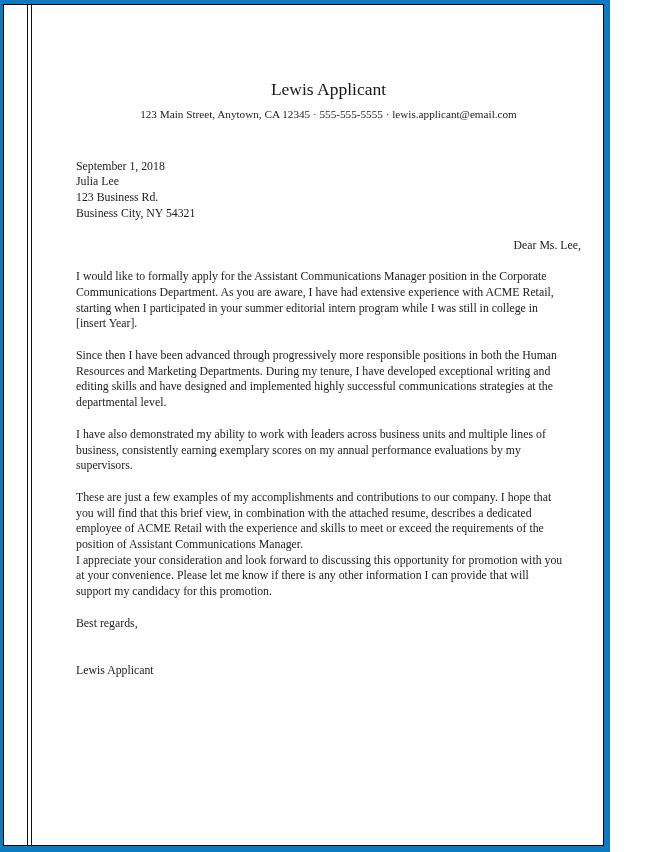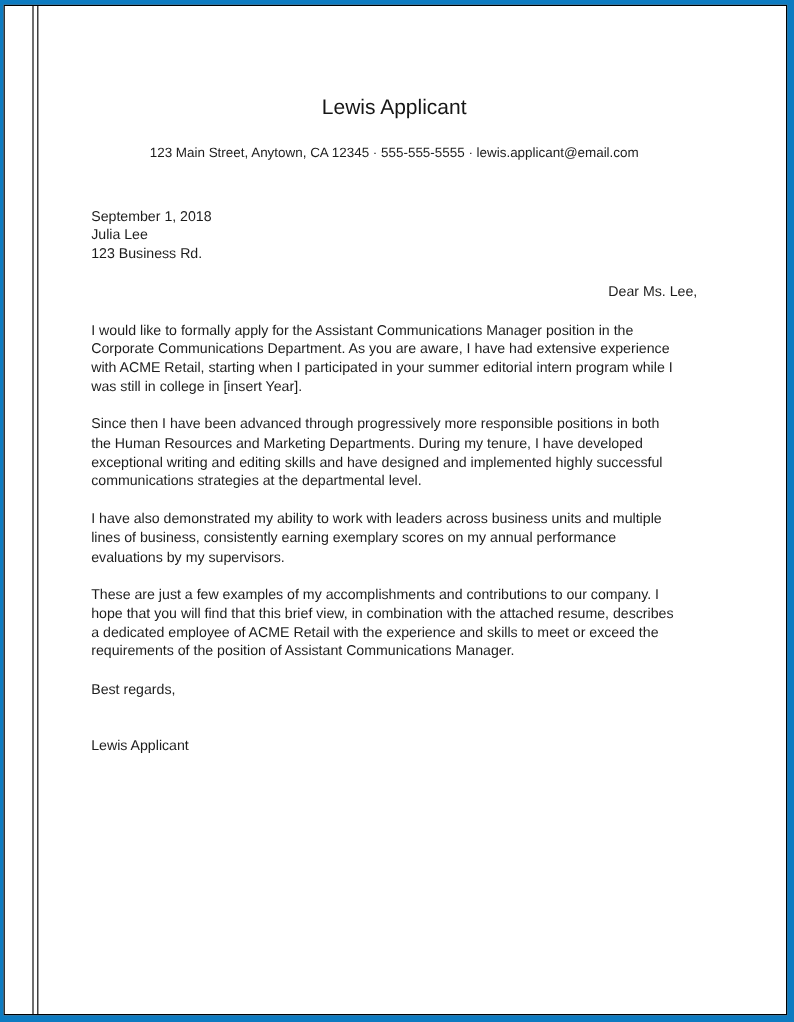--- a/index.html
+++ b/index.html
@@ -2,24 +2,24 @@
 <html><head>
 <meta charset="utf-8">
 <style>
   html, body {
     margin: 0;
     padding: 0;
     background: #ffffff;
   }
   .canvas {
     position: relative;
-    width: 662px;
+    width: 610px;
     height: 852px;
     overflow: hidden;
-    font-family: Liberation Sans, sans-serif;
+    font-family: Liberation Serif, serif;
   }
   
   .blue-frame {
     position: absolute;
     inset: 0;
     background: #0d7bc1;
   }
   
   .page {
     position: absolute;
@@ -54,21 +54,21 @@
     text-align: center;
   }
   .sender-name {
     font-size: 17.5px;
     line-height: 21px;
     font-weight: 400;
     color: #161616;
     margin: 0;
   }
   .sender-contact {
-    margin-top: 21px;
+    margin-top: 7px;
     font-size: 11.2px;
     color: #1c1c1c;
   }
   .date-line {
     margin-top: 36px;
   }
   .recipient-block {
   }
   .recipient-block div {
     margin: 0;
@@ -103,33 +103,35 @@
         <div class="letter-header">
           <div class="sender-name">Lewis Applicant</div>
           <div class="sender-contact">123 Main Street, Anytown, CA 12345 · 555-555-5555 · lewis.applicant@email.com</div>
         </div>
 
         <div class="date-line">September 1, 2018</div>
 
         <div class="recipient-block">
           <div>Julia Lee</div>
           <div>123 Business Rd.</div>
+          <div>Business City, NY 54321</div>
         </div>
 
         <div class="salutation">Dear Ms. Lee,</div>
 
         <p class="para">I would like to formally apply for the Assistant Communications Manager position in the Corporate Communications Department. As you are aware, I have had extensive experience with ACME Retail, starting when I participated in your summer editorial intern program while I was still in college in [insert Year].</p>
 
         <p class="para">Since then I have been advanced through progressively more responsible positions in both the Human Resources and Marketing Departments. During my tenure, I have developed exceptional writing and editing skills and have designed and implemented highly successful communications strategies at the departmental level.</p>
 
         <p class="para">I have also demonstrated my ability to work with leaders across business units and multiple lines of business, consistently earning exemplary scores on my annual performance evaluations by my supervisors.</p>
 
 
         <p class="para">These are just a few examples of my accomplishments and contributions to our company. I hope that you will find that this brief view, in combination with the attached resume, describes a dedicated employee of ACME Retail with the experience and skills to meet or exceed the requirements of the position of Assistant Communications Manager.</p>
 
+        <p class="para tight">I appreciate your consideration and look forward to discussing this opportunity for promotion with you at your convenience. Please let me know if there is any other information I can provide that will support my candidacy for this promotion.</p>
 
         <div class="closing">Best regards,</div>
 
         <div class="signature">Lewis Applicant</div>
 
       </div>
     </div>
   </div>
 </div>
 

